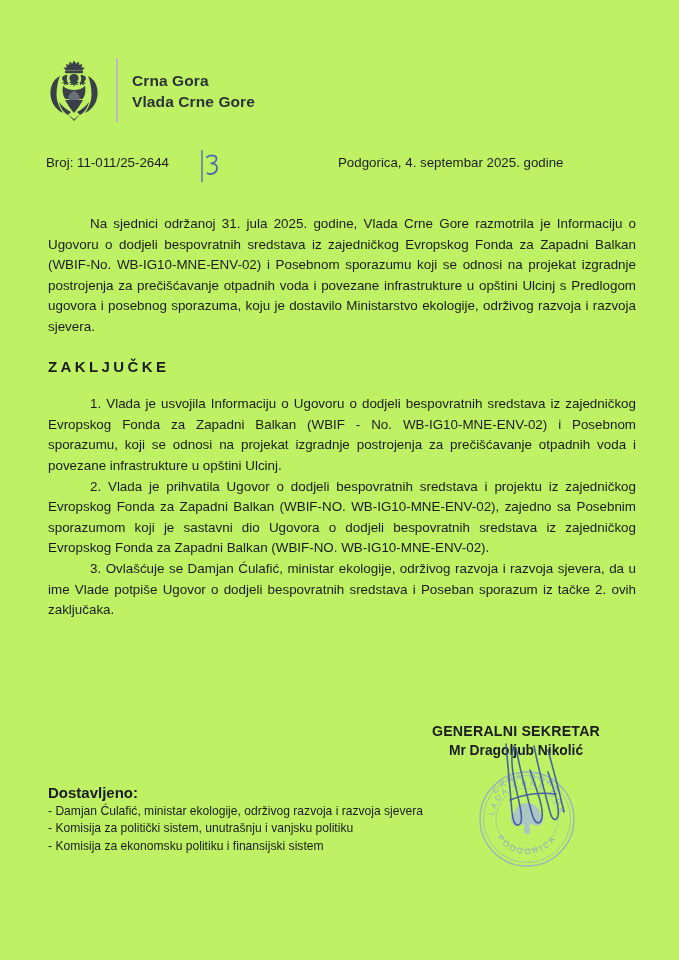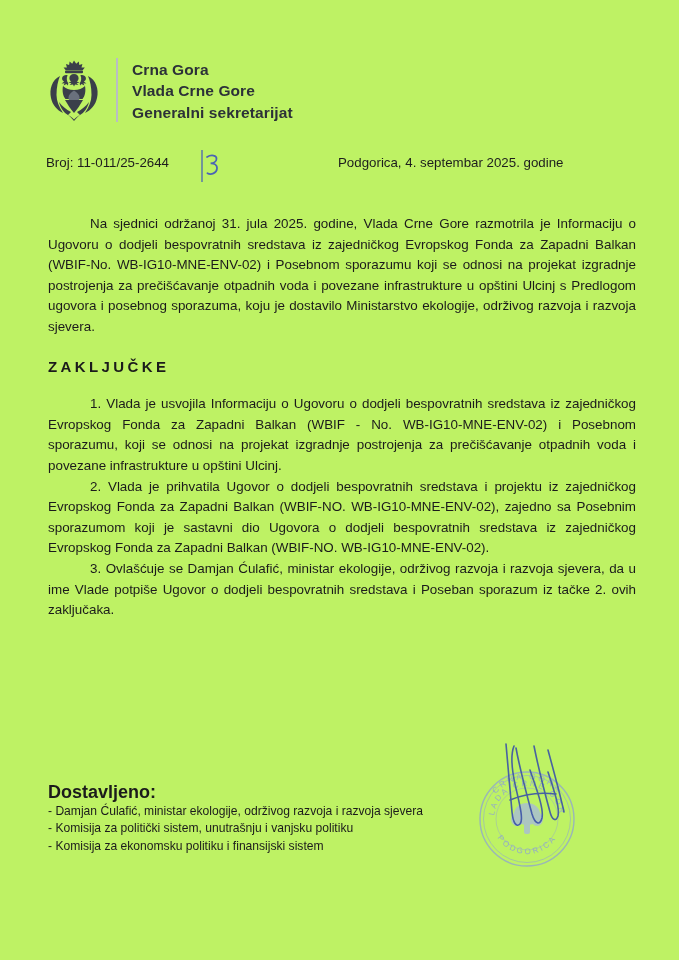--- a/index.html
+++ b/index.html
@@ -149,21 +149,21 @@
   
   .dostava {
     position: absolute;
     left: 48px;
     top: 784px;
     font-size: 12.1px;
     line-height: 17.6px;
   }
   .dostava-title {
     font-weight: bold;
-    font-size: 18px;
+    font-size: 15px;
     margin-bottom: 1px;
   }
   .dostava-item { white-space: nowrap; }
 </style>
 </head>
 <body>
 
 <div class="page">
 
   <div class="letterhead">
@@ -188,21 +188,20 @@
         <path d="M19 42 C22 47 24.5 51 28 55 C31.5 51 34 47 37 42z"></path>
         <path d="M13 44 C16 48 20 51.5 25 54 L22 57 C18 55 14.5 50 13 44z"></path>
         <path d="M43 44 C40 48 36 51.5 31 54 L34 57 C38 55 41.5 50 43 44z"></path>
         <path d="M21 56 C24 58 26 59.5 28 61.5 C30 59.5 32 58 35 56 C32 58.5 30 60.5 28 63 C26 60.5 24 58.5 21 56z"></path>
       </g>
     </svg>
     <div class="lh-divider"></div>
     <div class="lh-text">
       <div class="lh-line">Crna Gora</div>
       <div class="lh-line">Vlada Crne Gore</div>
-      <div class="lh-line">Generalni sekretarijat</div>
     </div>
   </div>
 
   <div class="meta-row">
     <div class="meta-number">Broj: 11-011/25-2644</div>
     <svg class="hand-mark" viewBox="0 0 34 34">
       <line x1="6" y1="1" x2="6" y2="33" stroke="#4a63b5" stroke-width="1.3"></line>
       <path d="M11 8 C15 5.5 21 6 20.5 10 C20.2 13 16.8 14.2 14.6 14.4 C17.6 14.2 21.4 15.4 21 19.6 C20.6 24 15 26.4 11.4 24.2" fill="none" stroke="#4a63b5" stroke-width="1.7" stroke-linecap="round"></path>
     </svg>
     <div class="meta-place">Podgorica, 4. septembar 2025. godine</div>
@@ -212,20 +211,24 @@
     <p class="para"><span>Na sjednici održanoj 31. jula 2025. godine, Vlada Crne Gore razmotrila je </span><b>Informaciju o Ugovoru o dodjeli bespovratnih sredstava iz zajedničkog Evropskog Fonda za Zapadni Balkan (WBIF-No. WB-IG10-MNE-ENV-02) i Posebnom sporazumu koji se odnosi na projekat izgradnje postrojenja za prečišćavanje otpadnih voda i povezane infrastrukture u opštini Ulcinj s Predlogom ugovora i posebnog sporazuma</b><span>, koju je dostavilo Ministarstvo ekologije, održivog razvoja i razvoja sjevera.</span></p>
 
 
     <div class="zakljucke">ZAKLJUČKE</div>
 
     <p class="para">1. Vlada je usvojila Informaciju o Ugovoru o dodjeli bespovratnih sredstava iz zajedničkog Evropskog Fonda za Zapadni Balkan (WBIF - No. WB-IG10-MNE-ENV-02) i Posebnom sporazumu, koji se odnosi na projekat izgradnje postrojenja za prečišćavanje otpadnih voda i povezane infrastrukture u opštini Ulcinj.</p>
     <p class="para">2. Vlada je prihvatila Ugovor o dodjeli bespovratnih sredstava i projektu iz zajedničkog Evropskog Fonda za Zapadni Balkan (WBIF-NO. WB-IG10-MNE-ENV-02), zajedno sa Posebnim sporazumom koji je sastavni dio Ugovora o dodjeli bespovratnih sredstava iz zajedničkog Evropskog Fonda za Zapadni Balkan (WBIF-NO. WB-IG10-MNE-ENV-02).</p>
     <p class="para"><span>3. Ovlašćuje se </span><b>Damjan Ćulafić</b><span>, ministar ekologije, održivog razvoja i razvoja sjevera, da u ime Vlade potpiše Ugovor o dodjeli bespovratnih sredstava i Poseban sporazum iz tačke 2. ovih zaključaka.</span></p>
   </div>
 
+  <div class="sign-block">
+    <div class="sign-title">GENERALNI SEKRETAR</div>
+    <div class="sign-name">Mr Dragoljub Nikolić</div>
+  </div>
 
   <svg class="seal" viewBox="0 0 114 114">
     <defs>
       <path id="arcTop" d="M 17,57 A 40,40 0 0 1 97,57"></path>
       <path id="arcTop2" d="M 24,57 A 33,33 0 0 1 90,57"></path>
       <path id="arcBot" d="M 22,57 A 35,35 0 0 0 92,57"></path>
     </defs>
     <g stroke="#8ea2d4" fill="none">
       <circle cx="57" cy="57" r="47" stroke-width="1.4" opacity="0.75"></circle>
       <circle cx="57" cy="57" r="43.5" stroke-width="0.9" opacity="0.6"></circle>

